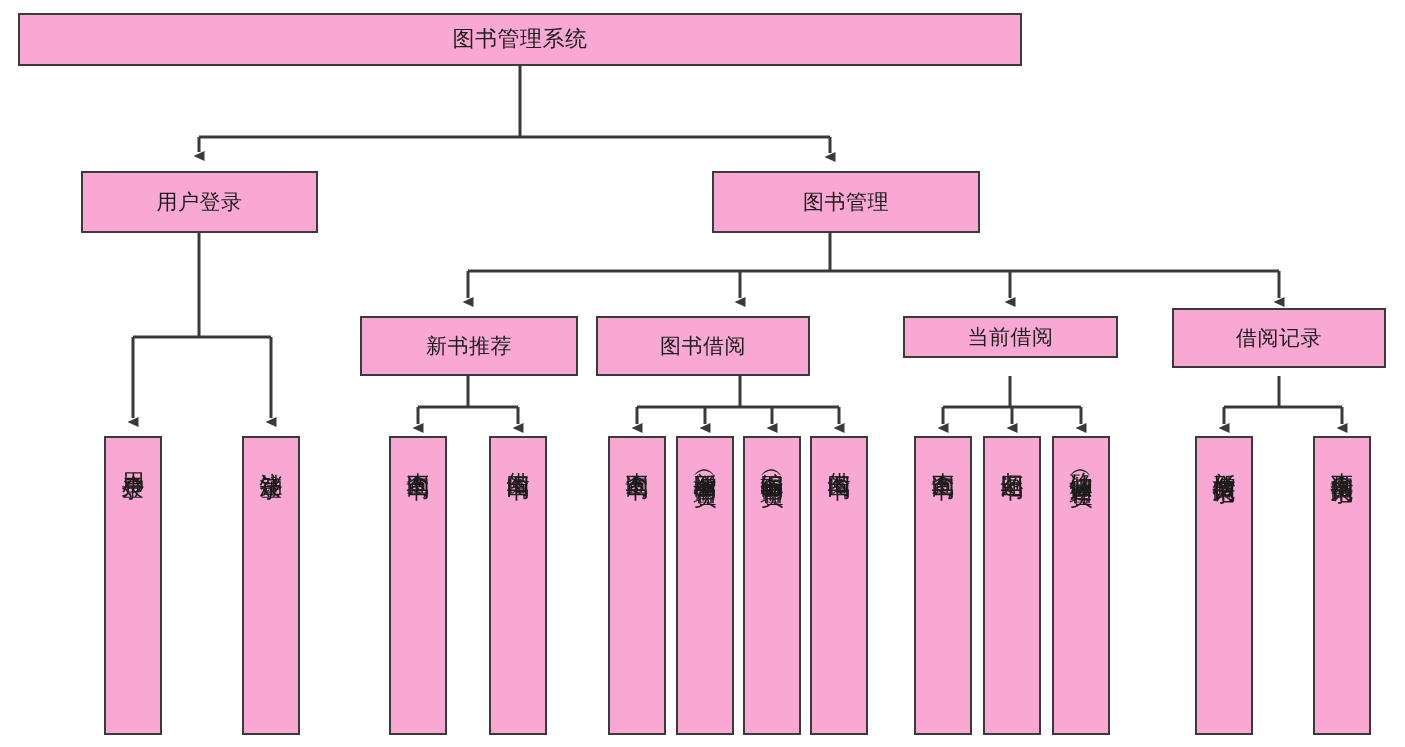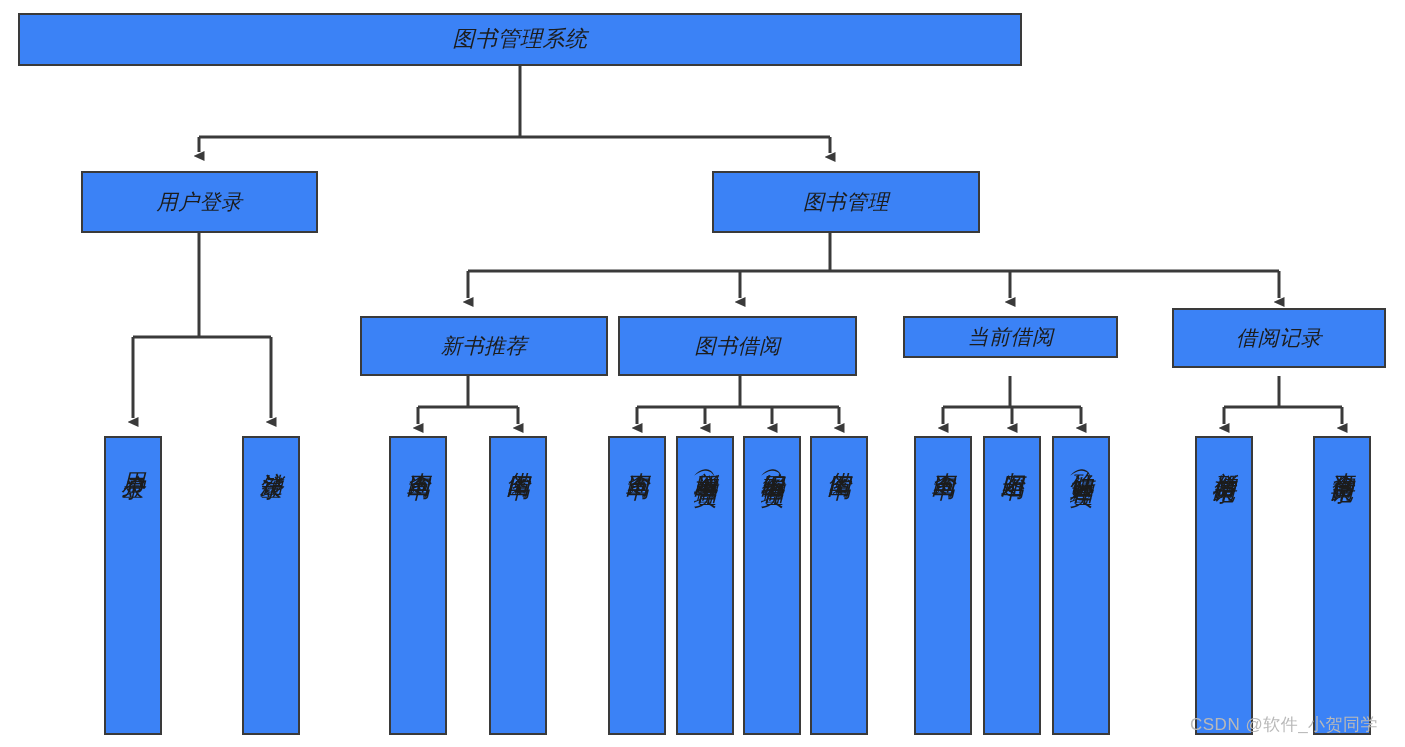--- a/index.html
+++ b/index.html
@@ -21,27 +21,26 @@
   #edges {
     position: absolute;
     left: 0;
     top: 0;
     width: 1405px;
     height: 747px;
   }
   .node {
     position: absolute;
     box-sizing: border-box;
-    background: #3b82f6;
+    background: #f9a8d4;
     border: 2px solid #3a3a3a;
     display: flex;
     align-items: center;
     justify-content: center;
     color: #1c1c1c;
-    font-style: italic;
   }
   .node-label {
     display: block;
     text-align: center;
     white-space: pre;
     letter-spacing: 0.5px;
   }
   
   .node.horiz .node-label {
     font-size: 21px;
@@ -133,25 +132,25 @@
   </div>
 
   <div class="node horiz" style="left:81px; top:171px; width:237px; height:62px;">
     <span class="node-label">用户登录</span>
   </div>
 
   <div class="node horiz" style="left:712px; top:171px; width:268px; height:62px;">
     <span class="node-label">图书管理</span>
   </div>
 
-  <div class="node horiz" style="left:360px; top:316px; width:248px; height:60px;">
+  <div class="node horiz" style="left:360px; top:316px; width:218px; height:60px;">
     <span class="node-label">新书推荐</span>
   </div>
 
-  <div class="node horiz" style="left:618px; top:316px; width:239px; height:60px;">
+  <div class="node horiz" style="left:596px; top:316px; width:214px; height:60px;">
     <span class="node-label">图书借阅</span>
   </div>
 
   <div class="node horiz" style="left:903px; top:316px; width:215px; height:42px;">
     <span class="node-label">当前借阅</span>
   </div>
 
   <div class="node horiz" style="left:1172px; top:308px; width:214px; height:60px;">
     <span class="node-label">借阅记录</span>
   </div>
@@ -201,15 +200,14 @@
   </div>
 
   <div class="node vert" style="left:1195px; top:436px; width:58px; height:299px;">
     <span class="node-label">新增借阅记录</span>
   </div>
 
   <div class="node vert" style="left:1313px; top:436px; width:58px; height:299px;">
     <span class="node-label">查询借阅记录</span>
   </div>
 
-  <div class="watermark" style="left:1190px; top:713px;">CSDN @软件_小贺同学</div>
 
 </div>
 
 </body></html>

